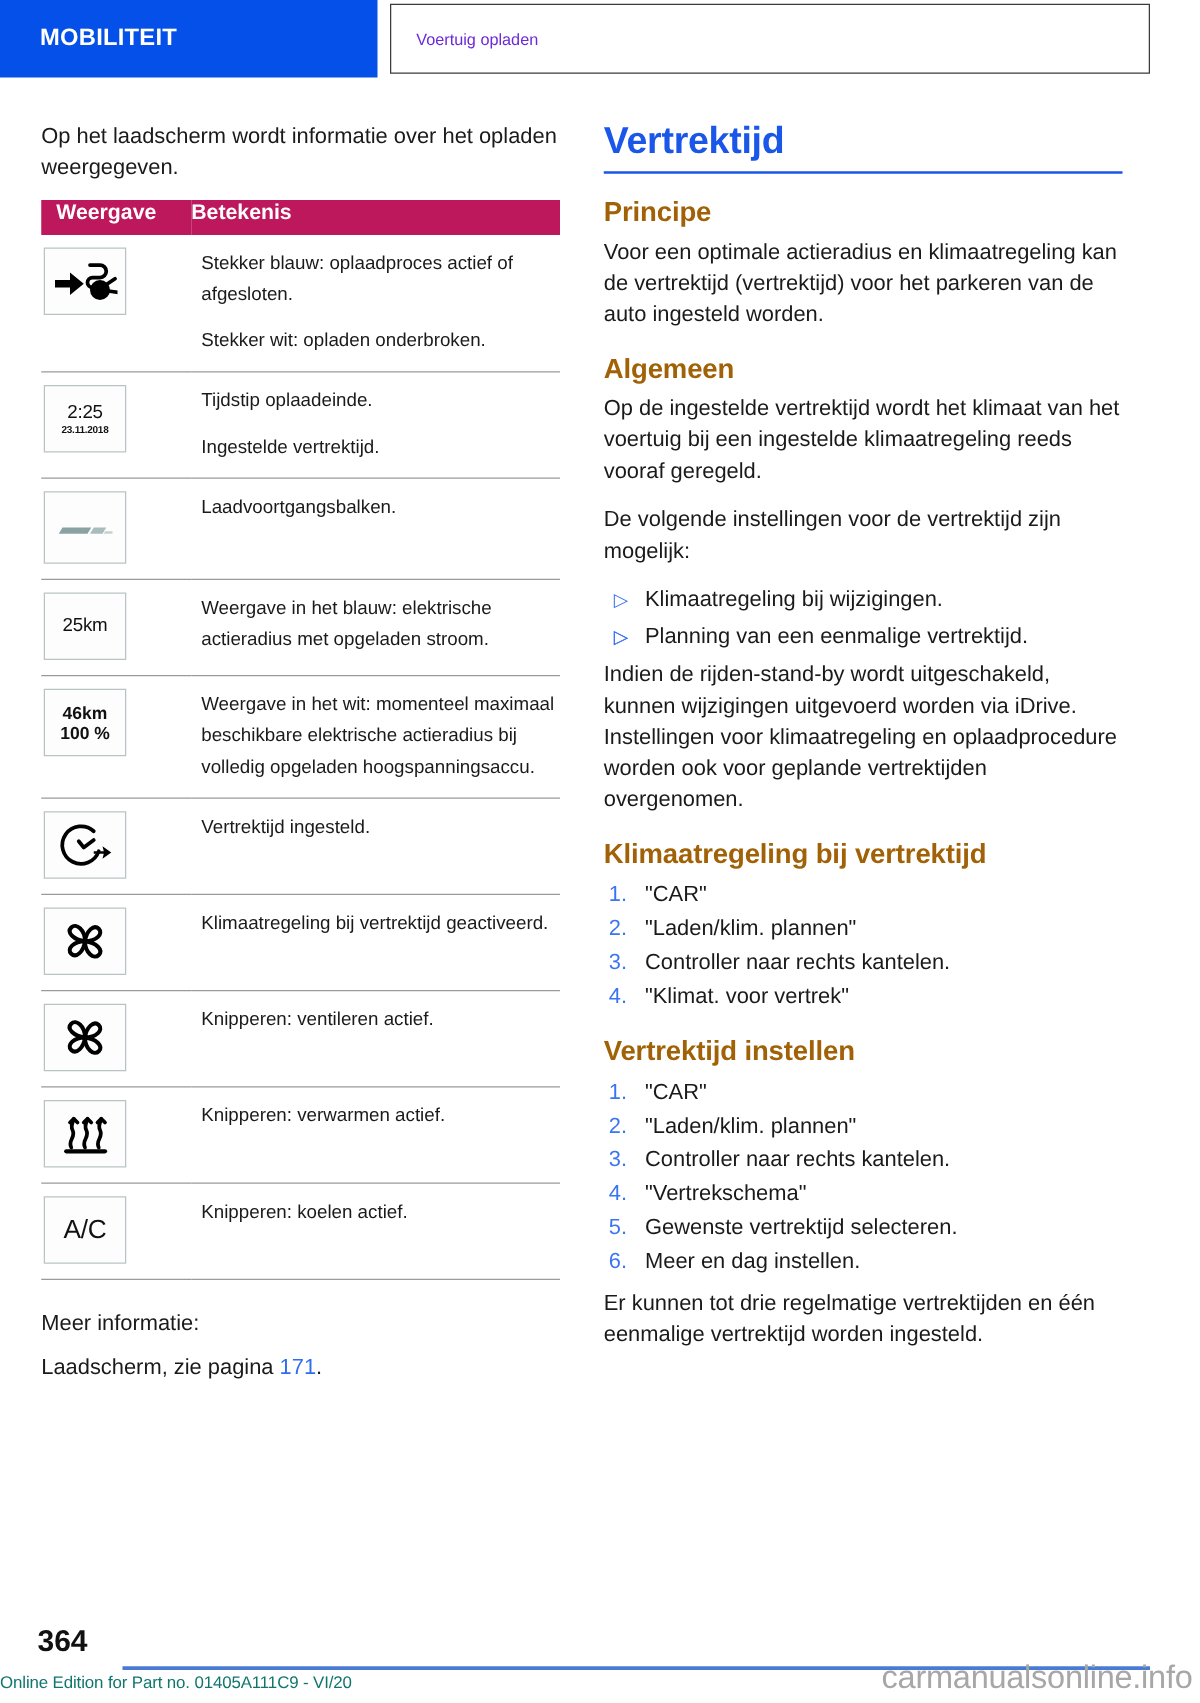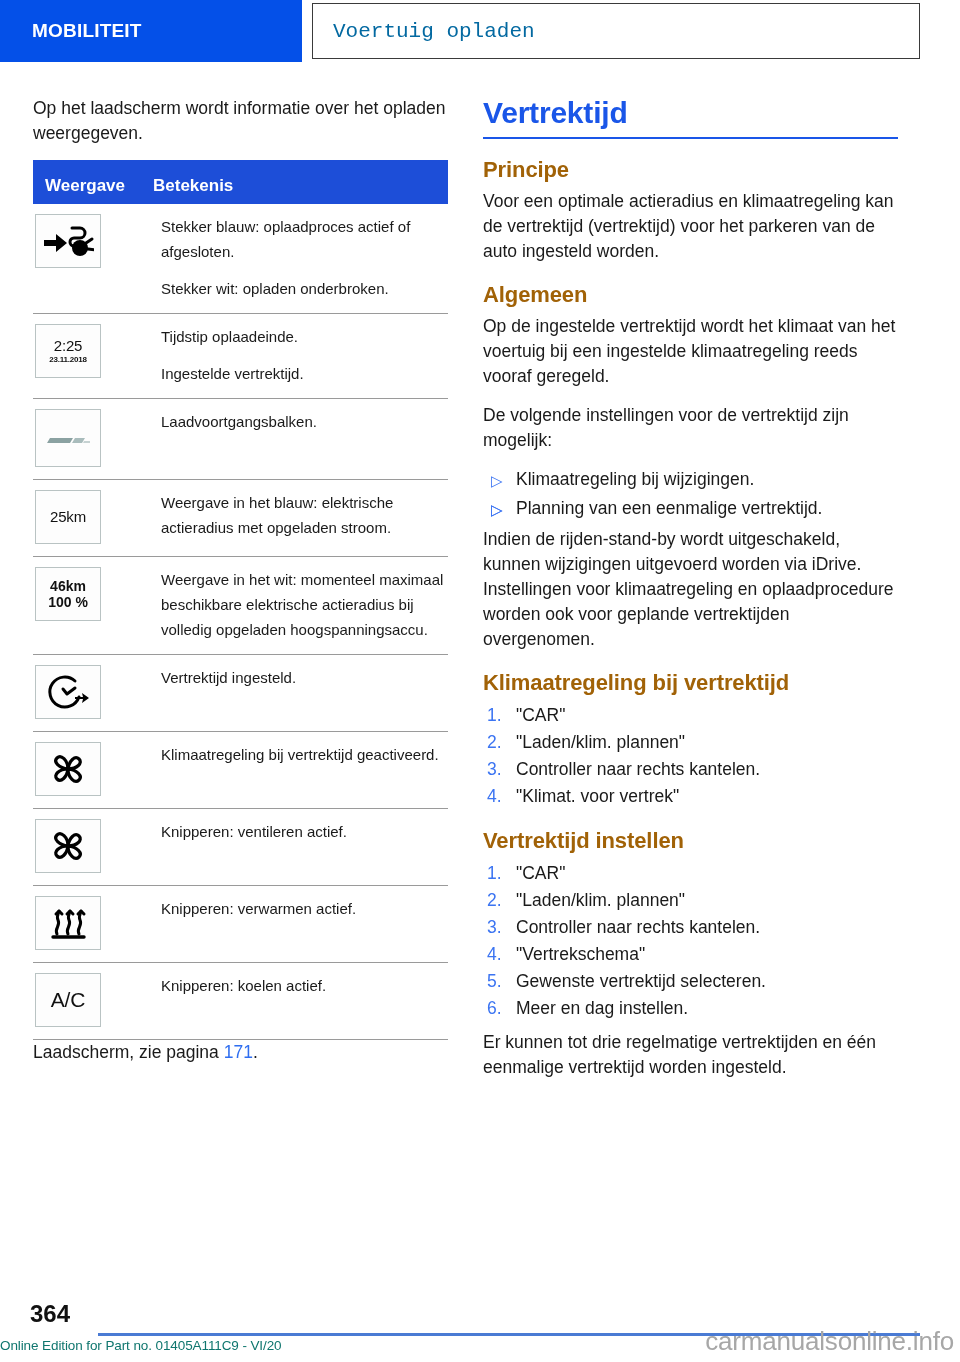--- a/index.html
+++ b/index.html
@@ -44,24 +44,23 @@
     left: 312px; top: 3px;
     width: 608px;
     height: 56px;
     border: 1.5px solid #3a3a3a;
     background: #ffffff;
     display: flex;
     align-items: center;
     box-sizing: border-box;
   }
   .header-section-label {
-    font-size: 21px;
-    color: #0369a1;
+    font-size: 13px;
+    color: #6d28d9;
     padding-left: 20px;
-    font-family: Liberation Mono, monospace;
   }
 
   
   .columns {
     position: absolute;
     top: 96px;
     left: 0;
     width: 960px;
   }
   .col {
@@ -78,26 +77,26 @@
     margin: 0 0 14px 0;
   }
 
   
   .tbl {
     width: 415px;
     border-collapse: collapse;
     margin-top: 6px;
   }
   .tbl thead th {
-    background: #1d4ed8;
+    background: #be185d;
     color: #ffffff;
     font-size: 17px;
     font-weight: bold;
     text-align: left;
-    padding: 16px 0 8px 0;
+    padding: 0 0 8px 0;
   }
   .tbl thead th.c1 { padding-left: 12px; width: 108px; }
   .tbl thead th.c2 { padding-left: 0px; }
   .tbl tbody td {
     border-bottom: 1.2px solid #9a9a9a;
     vertical-align: top;
     padding: 10px 0 12px 0;
   }
   .tbl tbody td.icon-cell {
     width: 108px;
@@ -426,20 +425,21 @@
             </div>
           </td>
           <td class="text-cell">
             <div>Knipperen: koelen actief.</div>
           </td>
         </tr>
 
       </tbody>
     </table>
 
+    <p class="body" style="margin-top:22px;margin-bottom:10px;">Meer informatie:</p>
     <p class="body">
       <span>Laadscherm, zie pagina </span><span class="pageref">171</span><span>.</span>
     </p>
 
   </div>
 
   <div class="col col-right">
 
     <h1 class="chapter-title">Vertrektijd</h1>
 

